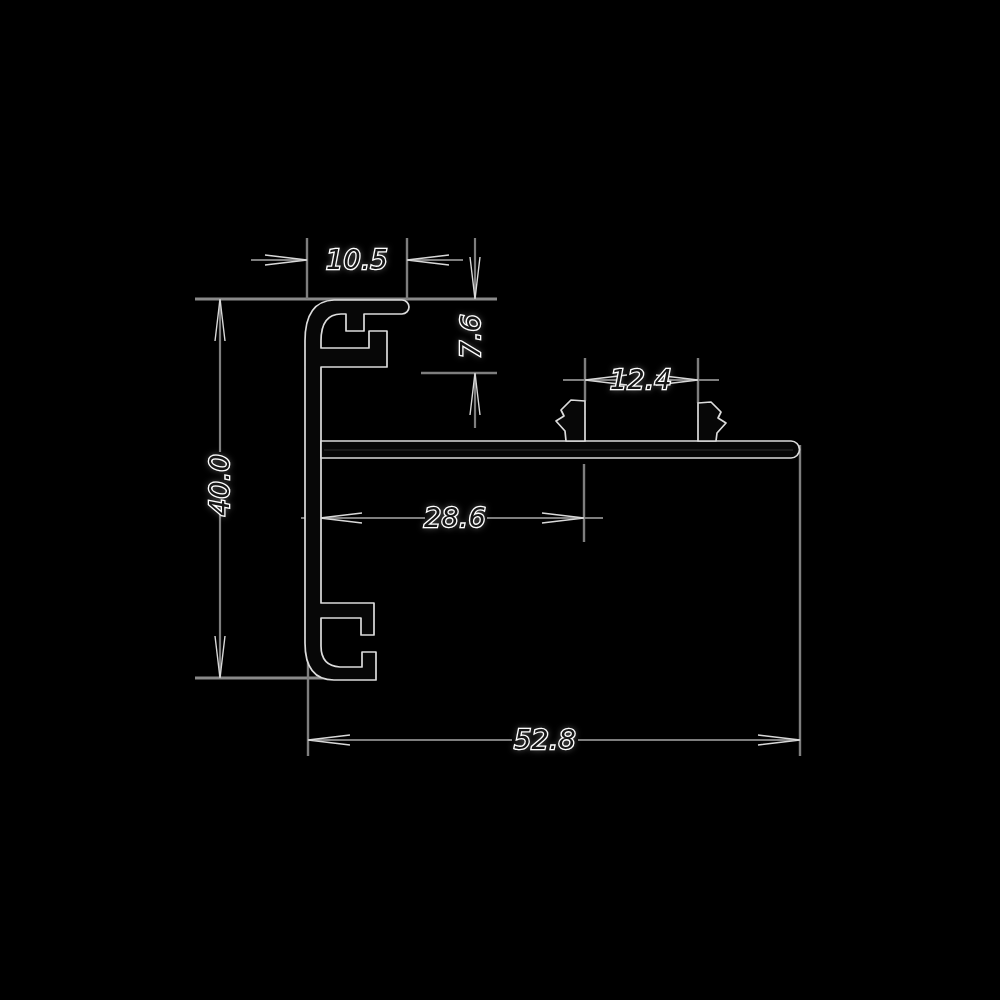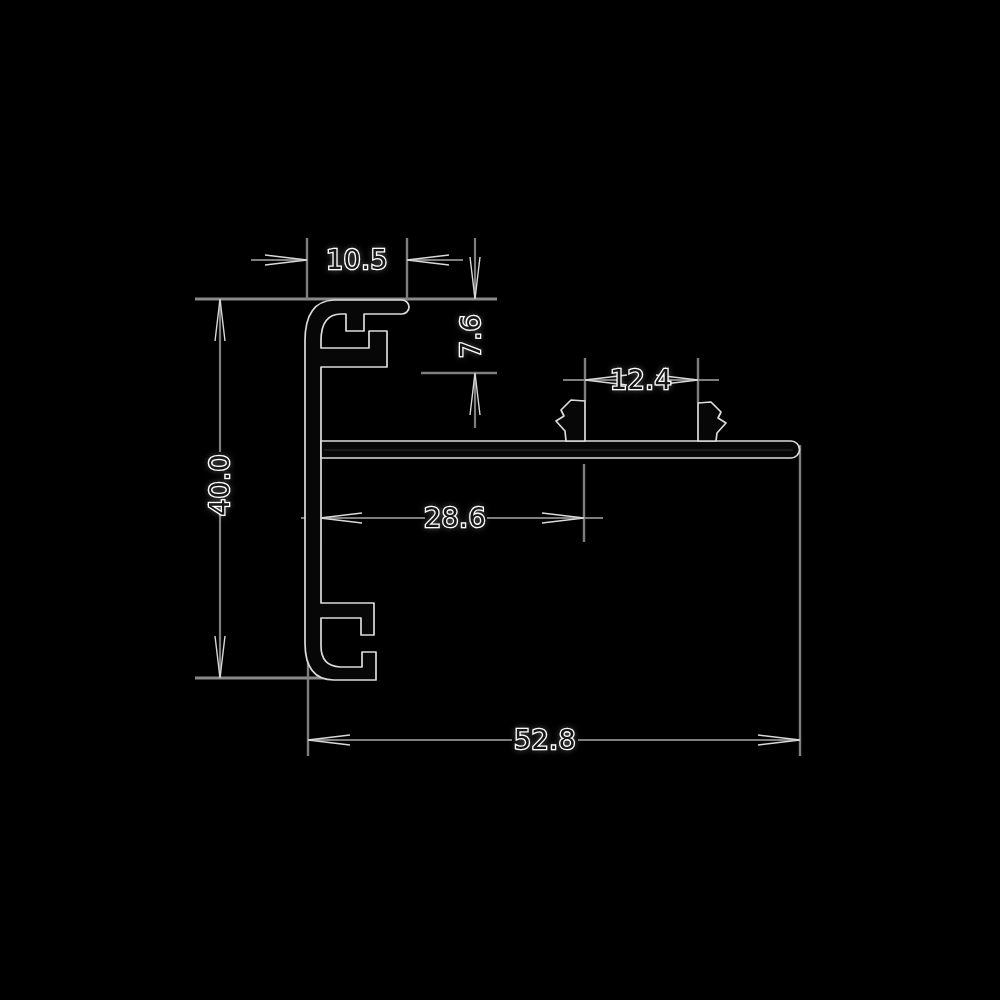--- a/index.html
+++ b/index.html
@@ -1,18 +1,18 @@
 <!DOCTYPE html>
 <html><head>
 <meta charset="utf-8">
 <style>
   html,body{margin:0;padding:0;background:#000;}
   .canvas{
     position:relative;width:1000px;height:1000px;background:#000000;
-    font-family:"DejaVu Sans","Liberation Sans",sans-serif;overflow:hidden;
+    font-family:"DejaVu Sans","Liberation Sans",sans-serif;overflow:hidden;font-style:italic;
   }
   svg{display:block}
   .dimline{stroke:#7e7e7e;stroke-width:2.2;fill:none;}
   .extline{stroke:#7e7e7e;stroke-width:2.4;fill:none;}
   .mainext{stroke:#8a8a8a;stroke-width:3;fill:none;}
   .arrow{stroke:#d9d9d9;stroke-width:1.4;fill:none;}
   .profile{fill:#070707;stroke:#dcdcdc;stroke-width:1.7;stroke-linejoin:round;}
   .innerline{stroke:#303030;stroke-width:1.2;fill:none;}
   .dimtext{
     font-family:"DejaVu Sans","Liberation Sans",sans-serif;

